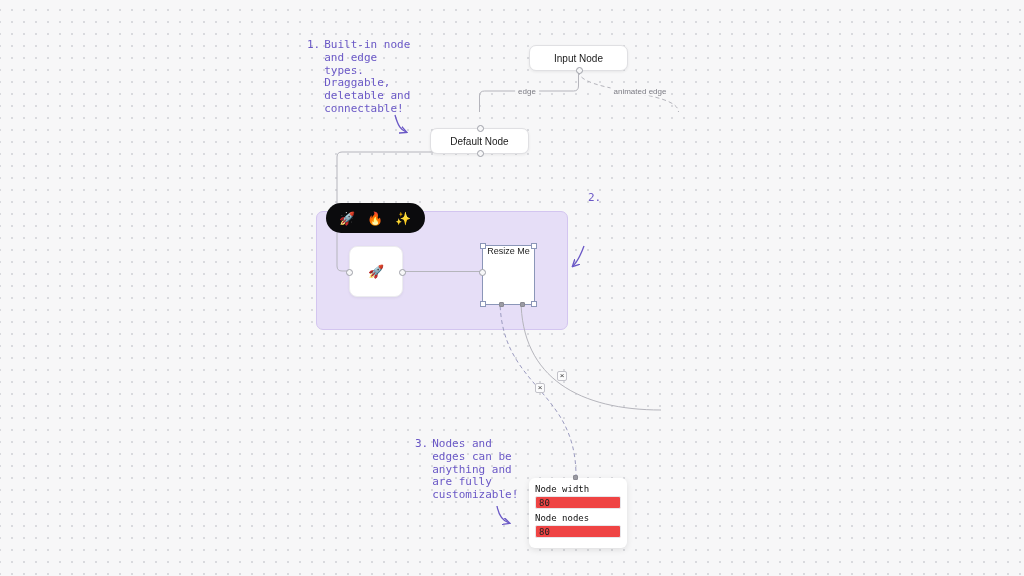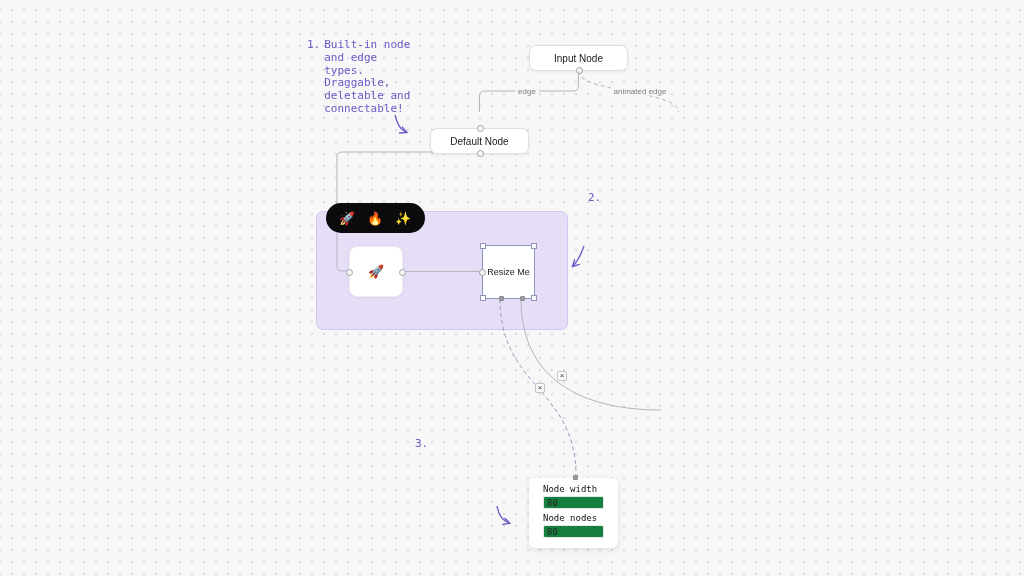--- a/index.html
+++ b/index.html
@@ -50,48 +50,48 @@
   }
   .toolbar span { cursor: pointer; }
   .emoji-node {
     position: absolute; left: 349px; top: 246px; width: 54px; height: 51px;
     background: #fff; border: 1px solid #ececef; border-radius: 8px;
     box-shadow: 0 1px 3px rgba(0,0,0,0.06);
     display: flex; align-items: center; justify-content: center;
     font-size: 13px; z-index: 3;
   }
   .resize-node {
-    position: absolute; left: 482px; top: 245px; width: 53px; height: 54px;
+    position: absolute; left: 482px; top: 245px; width: 53px; height: 60px;
     background: #fff; border: 1px solid #8b96b8; border-radius: 1px;
-    display: flex; align-items: center; justify-content: center;
+    display: flex; align-items: flex-start; justify-content: center;
     font-size: 9px; color: #222; z-index: 3;
   }
   .resize-corner {
     position: absolute; width: 6px; height: 6px; background: #fff;
     border: 1px solid #8b96b8; z-index: 5;
   }
   .position-node {
     position: absolute; left: 661px; top: 377px; width: 66px; height: 66px;
     background: #fff; border-radius: 50%; box-shadow: 0 2px 7px rgba(0,0,0,0.10);
     display: flex; align-items: center; justify-content: center; text-align: center;
     font-family: "DejaVu Sans Mono", monospace; font-size: 9px; line-height: 1.35;
     color: #1a1a1a; white-space: pre-line; z-index: 3;
   }
   .dims-card {
-    position: absolute; left: 529px; top: 478px; width: 89px; height: 70px;
+    position: absolute; left: 529px; top: 478px; width: 98px; height: 70px;
     background: #fff; border-radius: 6px; box-shadow: 0 2px 6px rgba(0,0,0,0.10);
-    padding: 6px 14px; z-index: 3;
+    padding: 6px 6px; z-index: 3;
     font-family: "DejaVu Sans Mono", monospace;
   }
   .dims-card label { display: block; font-size: 9px; color: #111; margin-bottom: 2px; }
   .dims-card input {
     display: block; width: 100%; height: 13px; margin-bottom: 4px;
     border: 1px solid #e6e6ea; border-radius: 2px;
     font-family: "DejaVu Sans Mono", monospace; font-size: 9px; color: #222;
-    padding: 0 3px; background: #15803d;
+    padding: 0 3px; background: #ef4444;
   }
   .annotation {
     position: absolute; display: flex; gap: 4px; z-index: 3;
     font-family: "DejaVu Sans Mono", monospace; font-size: 11px; line-height: 1.16;
     color: #6a58c6;
   }
   .annotation .ann-text { white-space: pre-line; }
   .ann-1 { left: 307px; top: 39px;  width: 120px; }
   .ann-2 { left: 588px; top: 192px; width: 110px; }
   .ann-3 { left: 415px; top: 438px; width: 120px; }
@@ -197,15 +197,20 @@
 types.
 Draggable,
 deletable and
 connectable!</span>
   </div>
   <div class="annotation ann-2">
     <span class="ann-num">2.</span>
   </div>
   <div class="annotation ann-3">
     <span class="ann-num">3.</span>
+    <span class="ann-text">Nodes and
+edges can be
+anything and
+are fully
+customizable!</span>
   </div>
 
 </div>
 
 </body></html>

